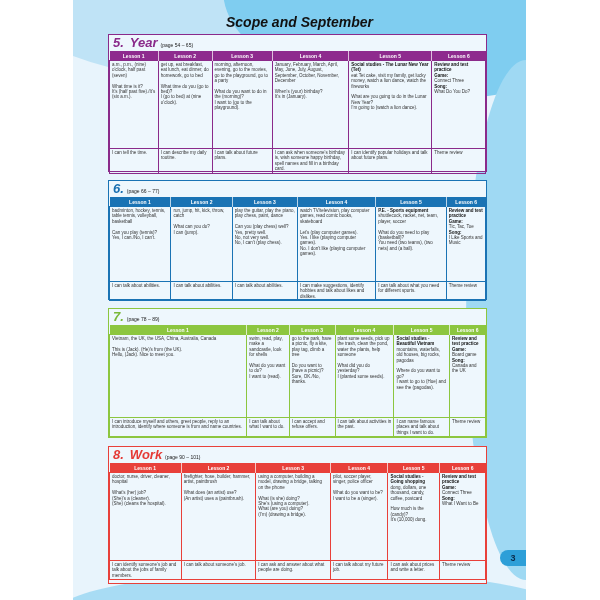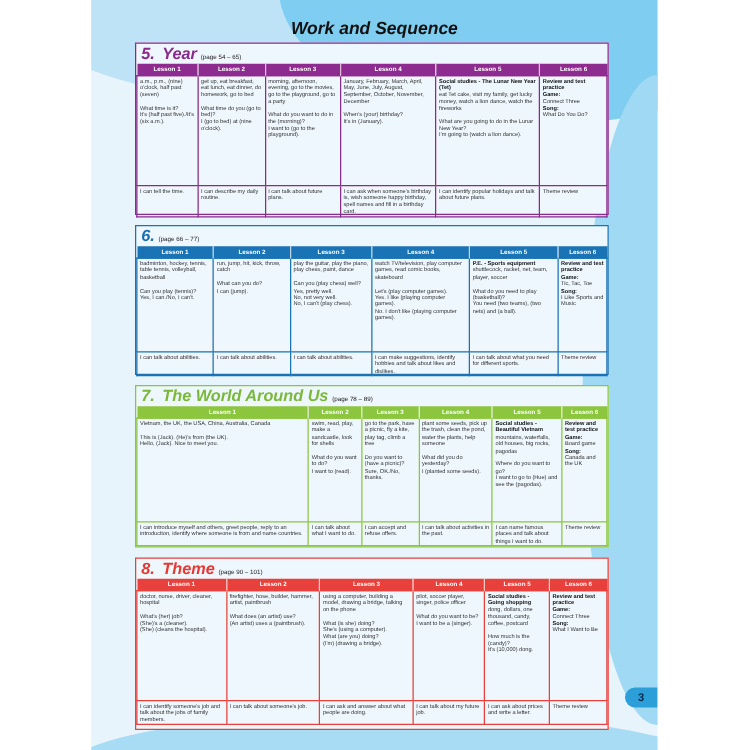--- a/index.html
+++ b/index.html
@@ -28,21 +28,21 @@
 </style>
 </head>
 <body>
 
 <div class="page">
   <div class="wave1"></div>
   <div class="wave2"></div>
   <div class="wave3"></div>
   <div class="wave4"></div>
 
-  <div class="page-title">Work and Sequence</div>
+  <div class="page-title">Scope and September</div>
 
   <div id="sections">
       <div class="section purple" style="top: 34px; height: 138px;">
     <div class="sec-head">
       <span class="sec-num">5.</span>
       <span class="sec-name">Year</span>
       <span class="sec-pages">(page 54 – 65)</span>
     </div>
     <table>
       <colgroup>
@@ -162,21 +162,20 @@
               <td>I can make suggestions, identify hobbies and talk about likes and dislikes.</td>
               <td>I can talk about what you need for different sports.</td>
               <td>Theme review</td>
             </tr>
     </tbody>
         </table>
       </div>
       <div class="section green" style="top: 308px; height: 130px;">
     <div class="sec-head">
       <span class="sec-num">7.</span>
-      <span class="sec-name">The World Around Us</span>
       <span class="sec-pages">(page 78 – 89)</span>
     </div>
     <table>
       <colgroup>
             <col style="width:36.52%">
             <col style="width:11.30%">
             <col style="width:12.17%">
             <col style="width:15.65%">
             <col style="width:14.78%">
             <col style="width:9.57%">
@@ -225,21 +224,21 @@
               <td>I can talk about activities in the past.</td>
               <td>I can name famous places and talk about things I want to do.</td>
               <td>Theme review</td>
             </tr>
     </tbody>
         </table>
       </div>
       <div class="section red" style="top: 446px; height: 138px;">
     <div class="sec-head">
       <span class="sec-num">8.</span>
-      <span class="sec-name">Theme</span>
+      <span class="sec-name">Work</span>
       <span class="sec-pages">(page 90 – 101)</span>
     </div>
     <table>
       <colgroup>
             <col style="width:19.08%">
             <col style="width:19.85%">
             <col style="width:19.85%">
             <col style="width:15.27%">
             <col style="width:13.74%">
             <col style="width:12.21%">

